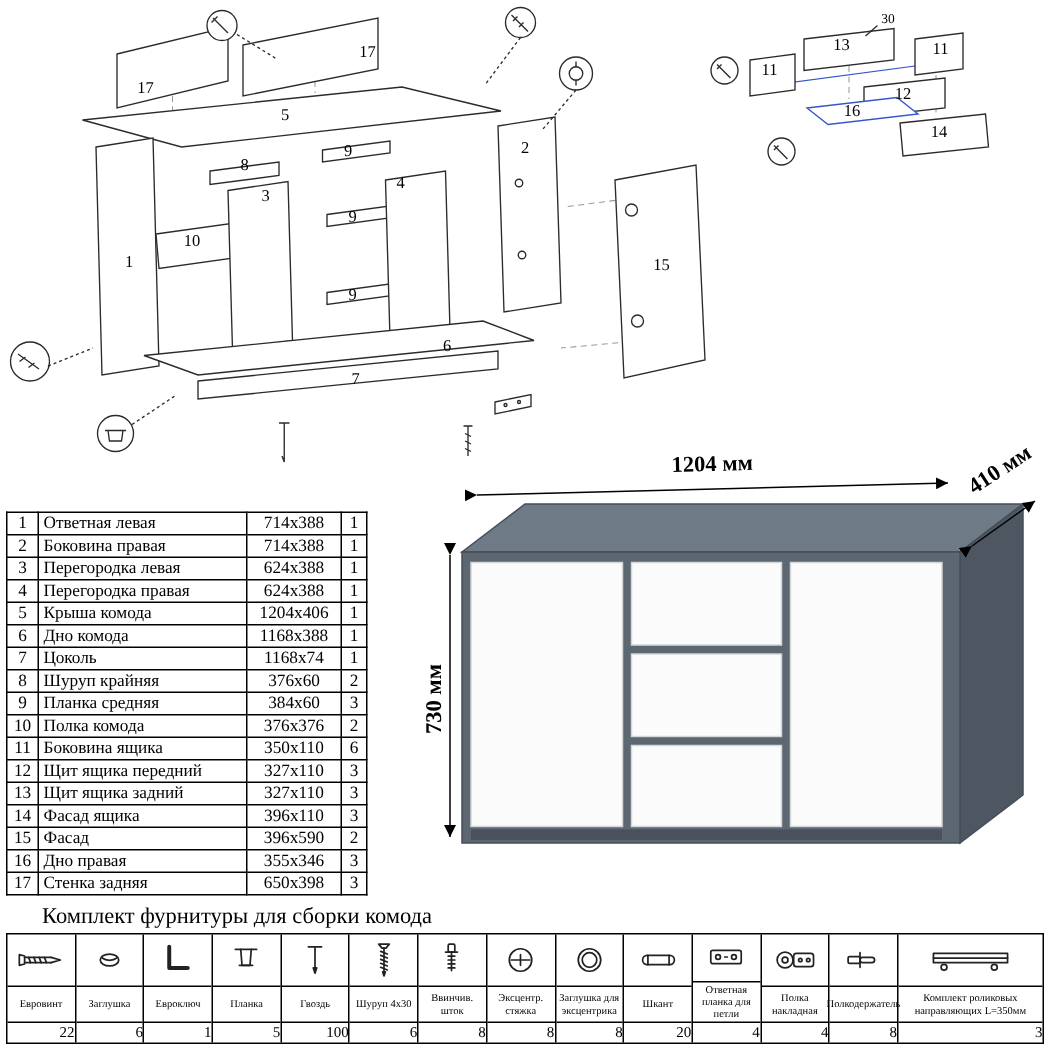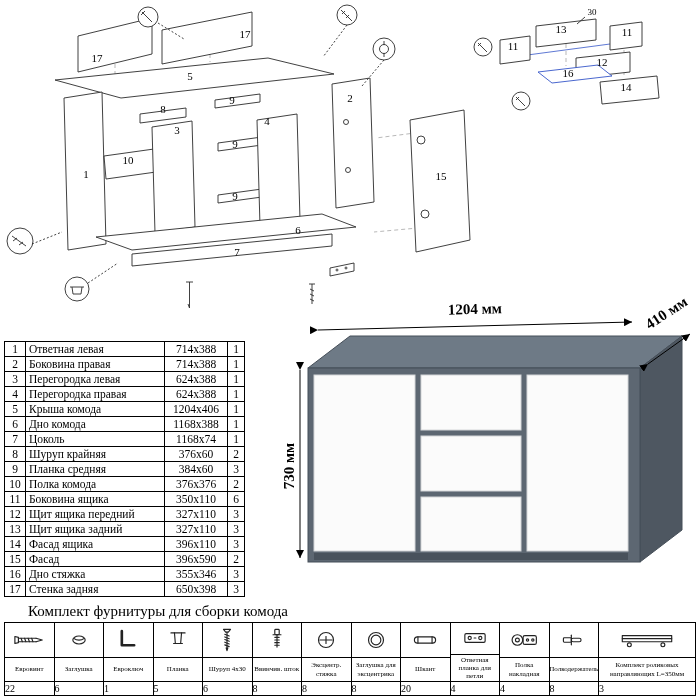--- a/index.html
+++ b/index.html
@@ -21,21 +21,21 @@
   .hw-title{position:absolute;top:603px;left:0;width:100%;text-align:left;
             font-size:15px;margin-left:28px;}
   .hw-table{position:absolute;left:4px;top:622px;width:692px;height:74px;
             display:flex;border:1px solid #000;box-sizing:border-box;background:#fff;}
   .hw-col{flex:1 1 0;min-width:0;display:flex;flex-direction:column;border-right:1px solid #000;}
   .hw-col:last-child{border-right:none;flex:0 0 96px;}
   .hw-ic{height:34px;border-bottom:1px solid #000;display:flex;align-items:center;justify-content:center;}
   .hw-ic svg{stroke:#222;fill:none;stroke-width:1.3;stroke-linecap:round;stroke-linejoin:round;}
   .hw-nm{flex:1;border-bottom:1px solid #000;font-size:7px;line-height:1.15;text-align:center;
          padding:1px;display:flex;align-items:center;justify-content:center;}
-  .hw-qt{height:13px;font-size:10px;text-align:left;line-height:13px;}
+  .hw-qt{height:13px;font-size:10px;text-align:right;line-height:13px;}
 </style>
 </head>
 <body>
 
 <div class="page">
 
   <svg class="diagram" width="700" height="336" viewBox="0 0 700 336">
 
     <g stroke="#999" stroke-dasharray="4 3" stroke-width="0.7" fill="none">
       <path d="M115 36v46"></path>
@@ -245,21 +245,21 @@
 
         <tr>
           <td class="c-num">15</td>
           <td class="c-name">Фасад</td>
           <td class="c-size">396x590</td>
           <td class="c-qty">2</td>
         </tr>
 
         <tr>
           <td class="c-num">16</td>
-          <td class="c-name">Дно стяжка</td>
+          <td class="c-name">Дно правая</td>
           <td class="c-size">355x346</td>
           <td class="c-qty">3</td>
         </tr>
 
         <tr>
           <td class="c-num">17</td>
           <td class="c-name">Стенка задняя</td>
           <td class="c-size">650x398</td>
           <td class="c-qty">3</td>
         </tr>
@@ -332,20 +332,31 @@
             <path d="M16 9l1 12h6l1-12"></path>
             <path d="M15 21h10"></path>
           </svg>
       </div>
       <div class="hw-nm">Планка</div>
       <div class="hw-qt">5</div>
     </div>
     <div class="hw-col">
       <div class="hw-ic">
         <svg width="36" height="30" viewBox="0 0 40 34">
+            <path d="M15 7h10"></path>
+            <path d="M20 7v16"></path>
+            <path d="M20 27l-1.3-4h2.6z" fill="#222"></path>
+          </svg>
+      </div>
+      <div class="hw-nm">Гвоздь</div>
+      <div class="hw-qt">100</div>
+    </div>
+    <div class="hw-col">
+      <div class="hw-ic">
+        <svg width="36" height="30" viewBox="0 0 40 34">
             <path d="M16 5h8l-2.5 3h-3z"></path>
             <path d="M20 8v17"></path>
             <path d="M17.5 10.5l5 2M17.5 13.5l5 2M17.5 16.5l5 2M17.5 19.5l5 2M17.5 22.5l5 2"></path>
             <path d="M20 29l-1-3h2z" fill="#222"></path>
           </svg>
       </div>
       <div class="hw-nm">Шуруп 4x30</div>
       <div class="hw-qt">6</div>
     </div>
     <div class="hw-col">

